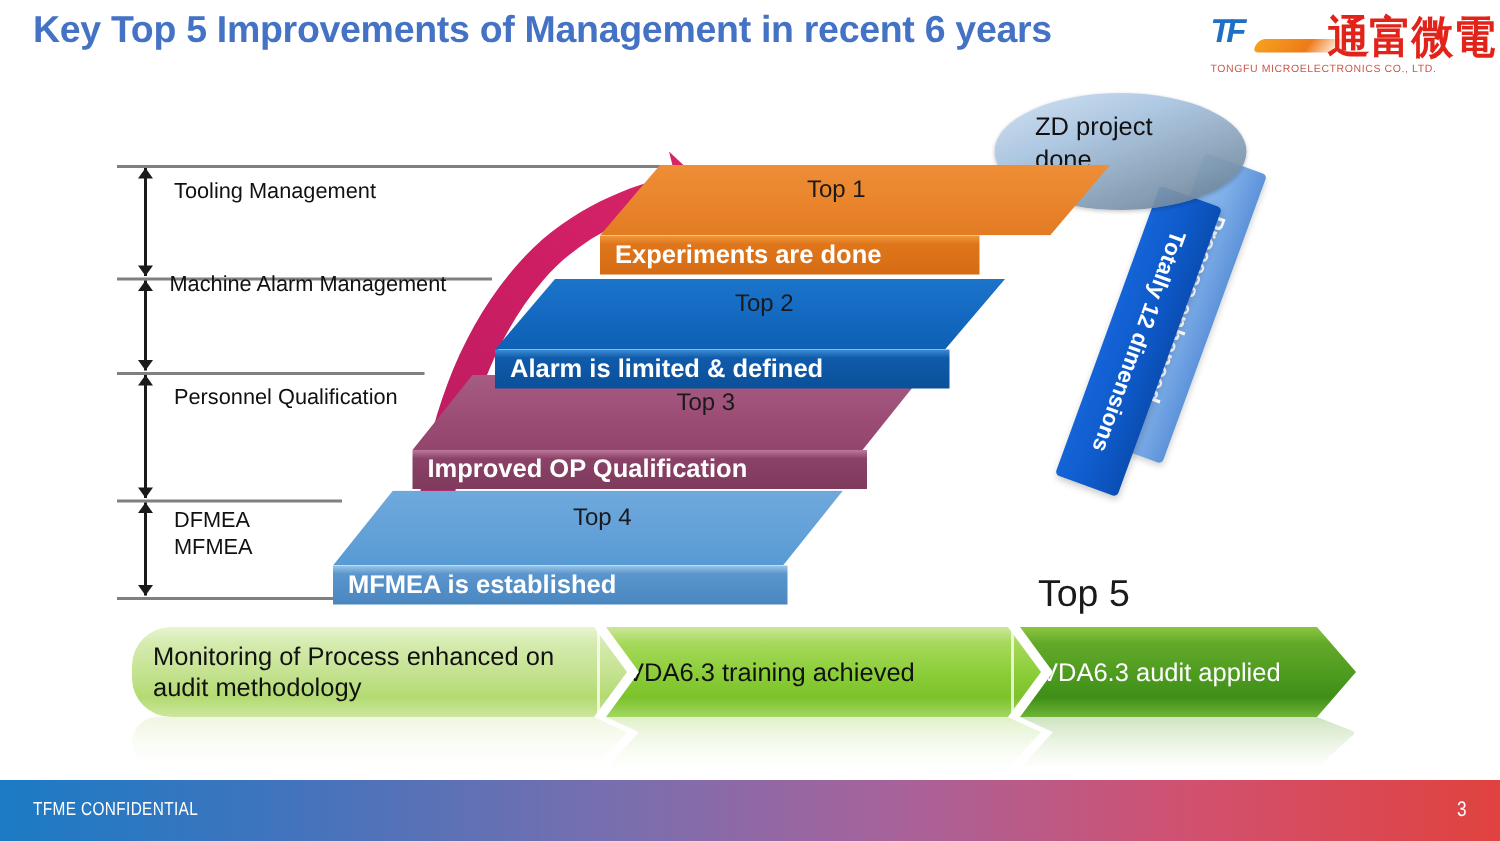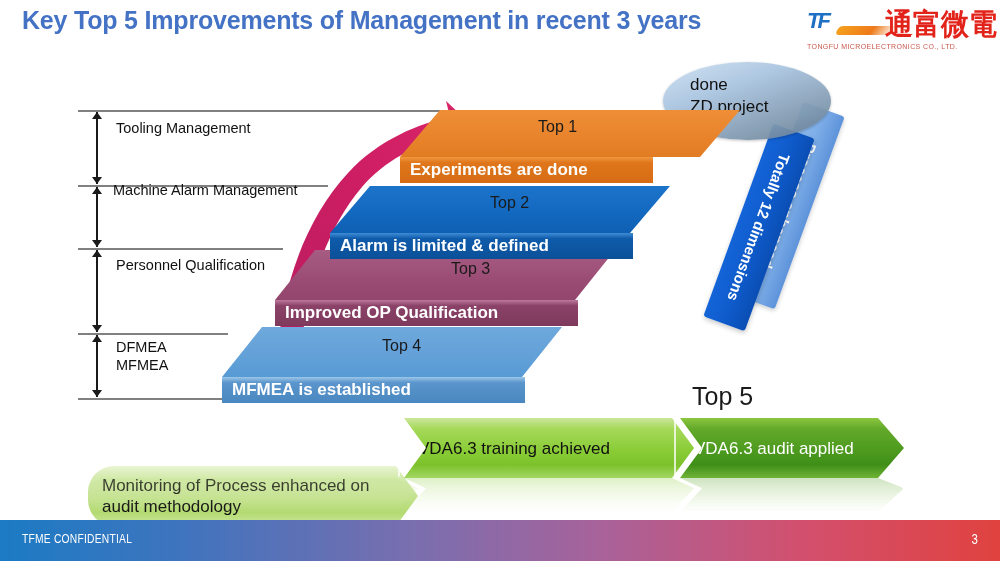--- a/index.html
+++ b/index.html
@@ -113,21 +113,20 @@
     display:flex;align-items:center;
     box-sizing:border-box;
     color:#111;font-size:17px;line-height:21px;
   }
   .chev .txt{padding-left:14px;padding-right:10px;}
   .chev-1{
     left:0;width:330px;
     background:linear-gradient(180deg,#E9F4D3 0%,#D5EBAF 18%,#C2E18C 55%,#B3DA72 78%,#CDE79F 100%);
     border-radius:26px 0 0 26px;
     clip-path:polygon(0 0,calc(100% - 22px) 0,100% 50%,calc(100% - 22px) 100%,0 100%);
-    margin-top:48px;
   }
   .chev-2{
     left:316px;width:290px;
     background:linear-gradient(180deg,#CBE79B 0%,#A6D95A 18%,#89CC36 55%,#7CC22B 78%,#A3D763 100%);
     clip-path:polygon(0 0,calc(100% - 22px) 0,100% 50%,calc(100% - 22px) 100%,0 100%,22px 50%);
   }
   .chev-3{
     left:592px;width:224px;
     background:linear-gradient(180deg,#8CC63F 0%,#63A92A 18%,#4C9A1E 55%,#3F8E18 78%,#6FB436 100%);
     border-radius:0 26px 26px 0;
@@ -171,21 +170,21 @@
   .footer-right{
     position:absolute;right:22px;top:11px;color:#ffffff;font-size:14px;
     transform:scaleX(.82);transform-origin:right center;
   }
 </style>
 </head>
 <body>
 
 <div class="slide">
 
-  <div class="title">Key Top 5 Improvements of Management in recent 3 years</div>
+  <div class="title">Key Top 5 Improvements of Management in recent 6 years</div>
 
   <div class="logo">
     <div class="logo-tf">TF</div>
     <div class="logo-swoosh"></div>
     <div class="logo-cn">通富微電</div>
     <div class="logo-sub">TONGFU MICROELECTRONICS CO., LTD.</div>
   </div>
 
   <div class="axis">
 
@@ -260,22 +259,22 @@
 
   <div class="ribbon ribbon-back">
     <span>Process enhanced</span>
   </div>
   <div class="ribbon ribbon-front">
     <span>Totally 12 dimensions</span>
   </div>
 
   <div class="zd"></div>
   <div class="zd-text">
+    <div>ZD project</div>
     <div>done</div>
-    <div>ZD project</div>
   </div>
 
   <div class="top5">Top 5</div>
 
   <div class="chev-bar">
     <div class="chev chev-1">
       <div class="txt">Monitoring of Process enhanced on audit methodology</div>
     </div>
     <div class="chev chev-2">
       <div class="txt">VDA6.3 training achieved</div>

